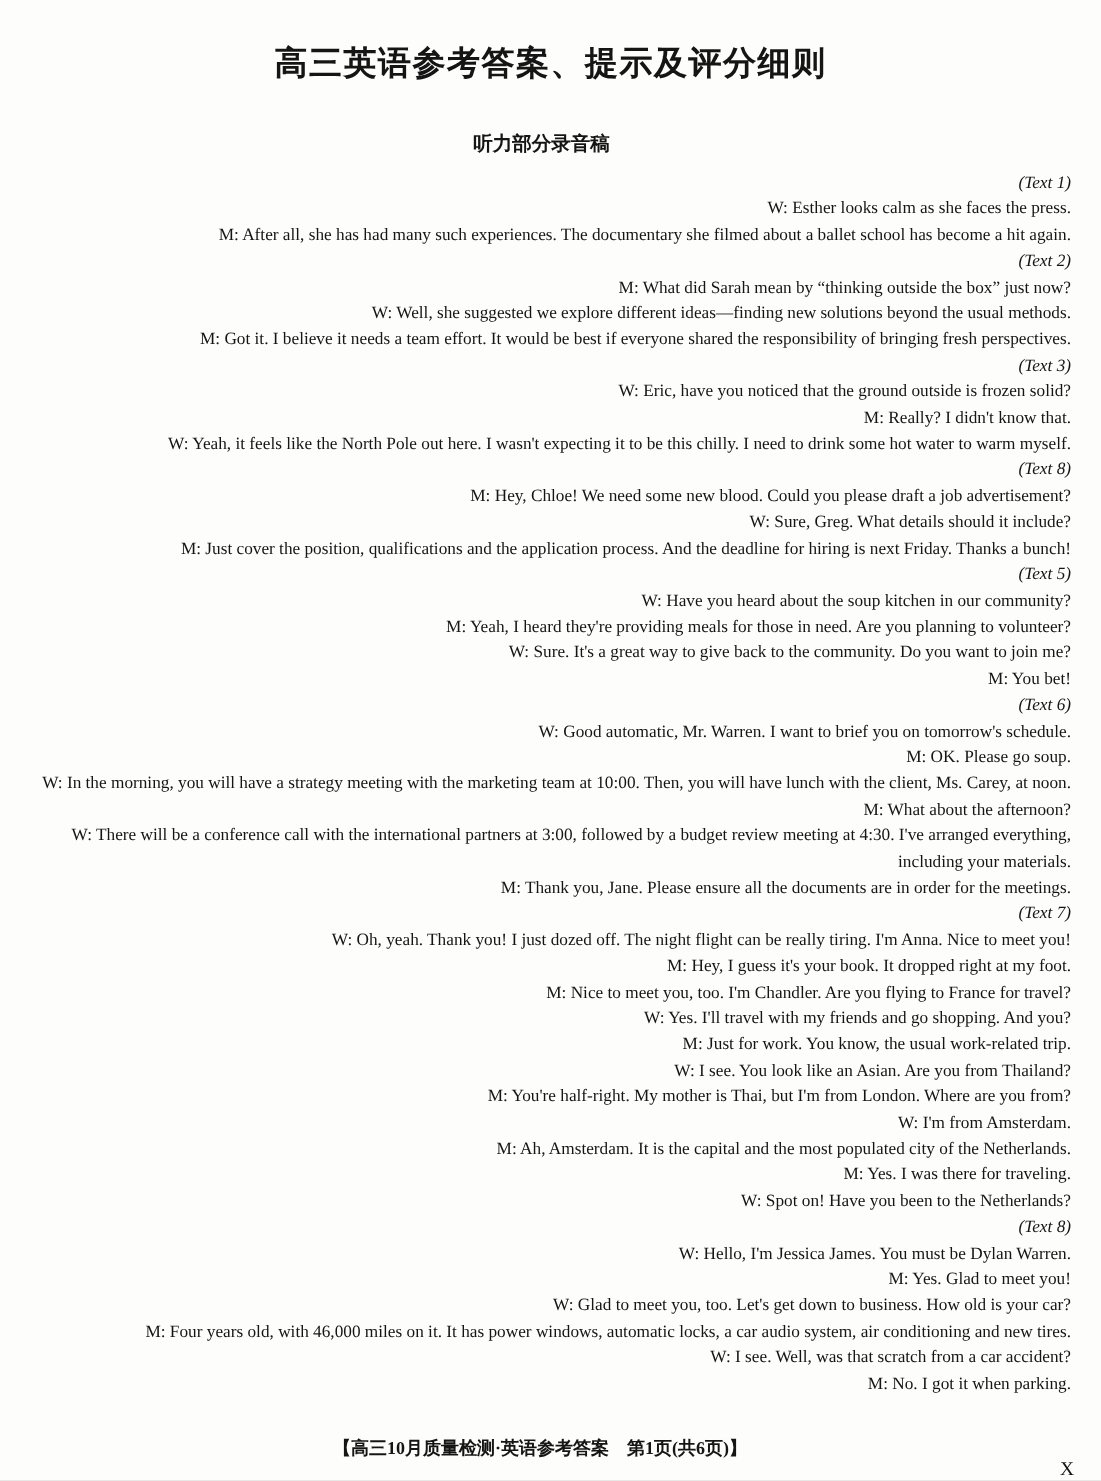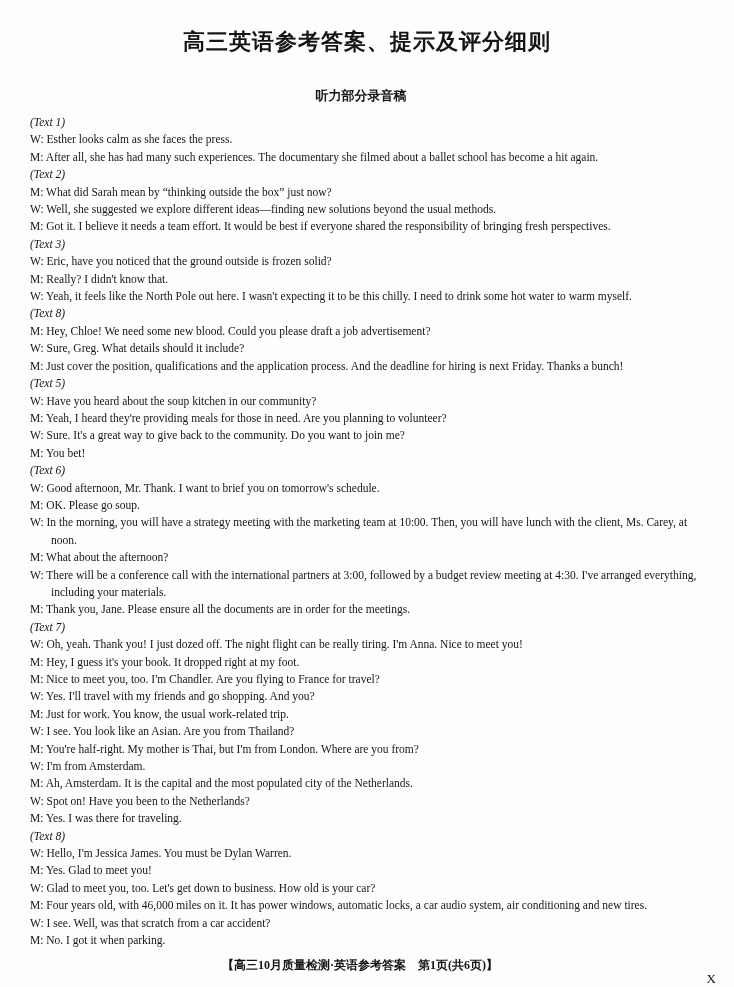--- a/index.html
+++ b/index.html
@@ -21,24 +21,24 @@
     font-weight:700;
     letter-spacing:1px;
   }
   .section-heading{
     margin:30px 12px 9px 0;
     text-align:center;
     font-size:13px;
     font-weight:700;
   }
   .transcript{
-    padding:0 30px;
+    padding:0 20px;
     font-size:11.5px;
     line-height:17.4px;
-    text-align:left;
+    text-align:right;
   }
   .text-label{font-style:italic;}
   .line{
     padding-left:21px;
     text-indent:-21px;
   }
   .speaker{white-space:pre;}
   .footer{
     position:absolute;
     left:0;right:14px;bottom:13px;
@@ -74,38 +74,38 @@
       <div class="text-label">(Text 8)</div>
       <div class="line"><span class="speaker">M: </span><span>Hey, Chloe! We need some new blood. Could you please draft a job advertisement?</span></div>
       <div class="line"><span class="speaker">W: </span><span>Sure, Greg. What details should it include?</span></div>
       <div class="line"><span class="speaker">M: </span><span>Just cover the position, qualifications and the application process. And the deadline for hiring is next Friday. Thanks a bunch!</span></div>
       <div class="text-label">(Text 5)</div>
       <div class="line"><span class="speaker">W: </span><span>Have you heard about the soup kitchen in our community?</span></div>
       <div class="line"><span class="speaker">M: </span><span>Yeah, I heard they're providing meals for those in need. Are you planning to volunteer?</span></div>
       <div class="line"><span class="speaker">W: </span><span>Sure. It's a great way to give back to the community. Do you want to join me?</span></div>
       <div class="line"><span class="speaker">M: </span><span>You bet!</span></div>
       <div class="text-label">(Text 6)</div>
-      <div class="line"><span class="speaker">W: </span><span>Good afternoon, Mr. Thank. I want to brief you on tomorrow's schedule.</span></div>
+      <div class="line"><span class="speaker">W: </span><span>Good automatic, Mr. Warren. I want to brief you on tomorrow's schedule.</span></div>
       <div class="line"><span class="speaker">M: </span><span>OK. Please go soup.</span></div>
       <div class="line"><span class="speaker">W: </span><span>In the morning, you will have a strategy meeting with the marketing team at 10:00. Then, you will have lunch with the client, Ms. Carey, at noon.</span></div>
       <div class="line"><span class="speaker">M: </span><span>What about the afternoon?</span></div>
       <div class="line"><span class="speaker">W: </span><span>There will be a conference call with the international partners at 3:00, followed by a budget review meeting at 4:30. I've arranged everything, including your materials.</span></div>
       <div class="line"><span class="speaker">M: </span><span>Thank you, Jane. Please ensure all the documents are in order for the meetings.</span></div>
       <div class="text-label">(Text 7)</div>
       <div class="line"><span class="speaker">W: </span><span>Oh, yeah. Thank you! I just dozed off. The night flight can be really tiring. I'm Anna. Nice to meet you!</span></div>
       <div class="line"><span class="speaker">M: </span><span>Hey, I guess it's your book. It dropped right at my foot.</span></div>
       <div class="line"><span class="speaker">M: </span><span>Nice to meet you, too. I'm Chandler. Are you flying to France for travel?</span></div>
       <div class="line"><span class="speaker">W: </span><span>Yes. I'll travel with my friends and go shopping. And you?</span></div>
       <div class="line"><span class="speaker">M: </span><span>Just for work. You know, the usual work-related trip.</span></div>
       <div class="line"><span class="speaker">W: </span><span>I see. You look like an Asian. Are you from Thailand?</span></div>
       <div class="line"><span class="speaker">M: </span><span>You're half-right. My mother is Thai, but I'm from London. Where are you from?</span></div>
       <div class="line"><span class="speaker">W: </span><span>I'm from Amsterdam.</span></div>
       <div class="line"><span class="speaker">M: </span><span>Ah, Amsterdam. It is the capital and the most populated city of the Netherlands.</span></div>
+      <div class="line"><span class="speaker">M: </span><span>Yes. I was there for traveling.</span></div>
       <div class="line"><span class="speaker">W: </span><span>Spot on! Have you been to the Netherlands?</span></div>
-      <div class="line"><span class="speaker">M: </span><span>Yes. I was there for traveling.</span></div>
       <div class="text-label">(Text 8)</div>
       <div class="line"><span class="speaker">W: </span><span>Hello, I'm Jessica James. You must be Dylan Warren.</span></div>
       <div class="line"><span class="speaker">M: </span><span>Yes. Glad to meet you!</span></div>
       <div class="line"><span class="speaker">W: </span><span>Glad to meet you, too. Let's get down to business. How old is your car?</span></div>
       <div class="line"><span class="speaker">M: </span><span>Four years old, with 46,000 miles on it. It has power windows, automatic locks, a car audio system, air conditioning and new tires.</span></div>
       <div class="line"><span class="speaker">W: </span><span>I see. Well, was that scratch from a car accident?</span></div>
       <div class="line"><span class="speaker">M: </span><span>No. I got it when parking.</span></div>
     </div>
   <div class="footer">
     <span>【高三10月质量检测·英语参考答案　第1页(共6页)】</span>

